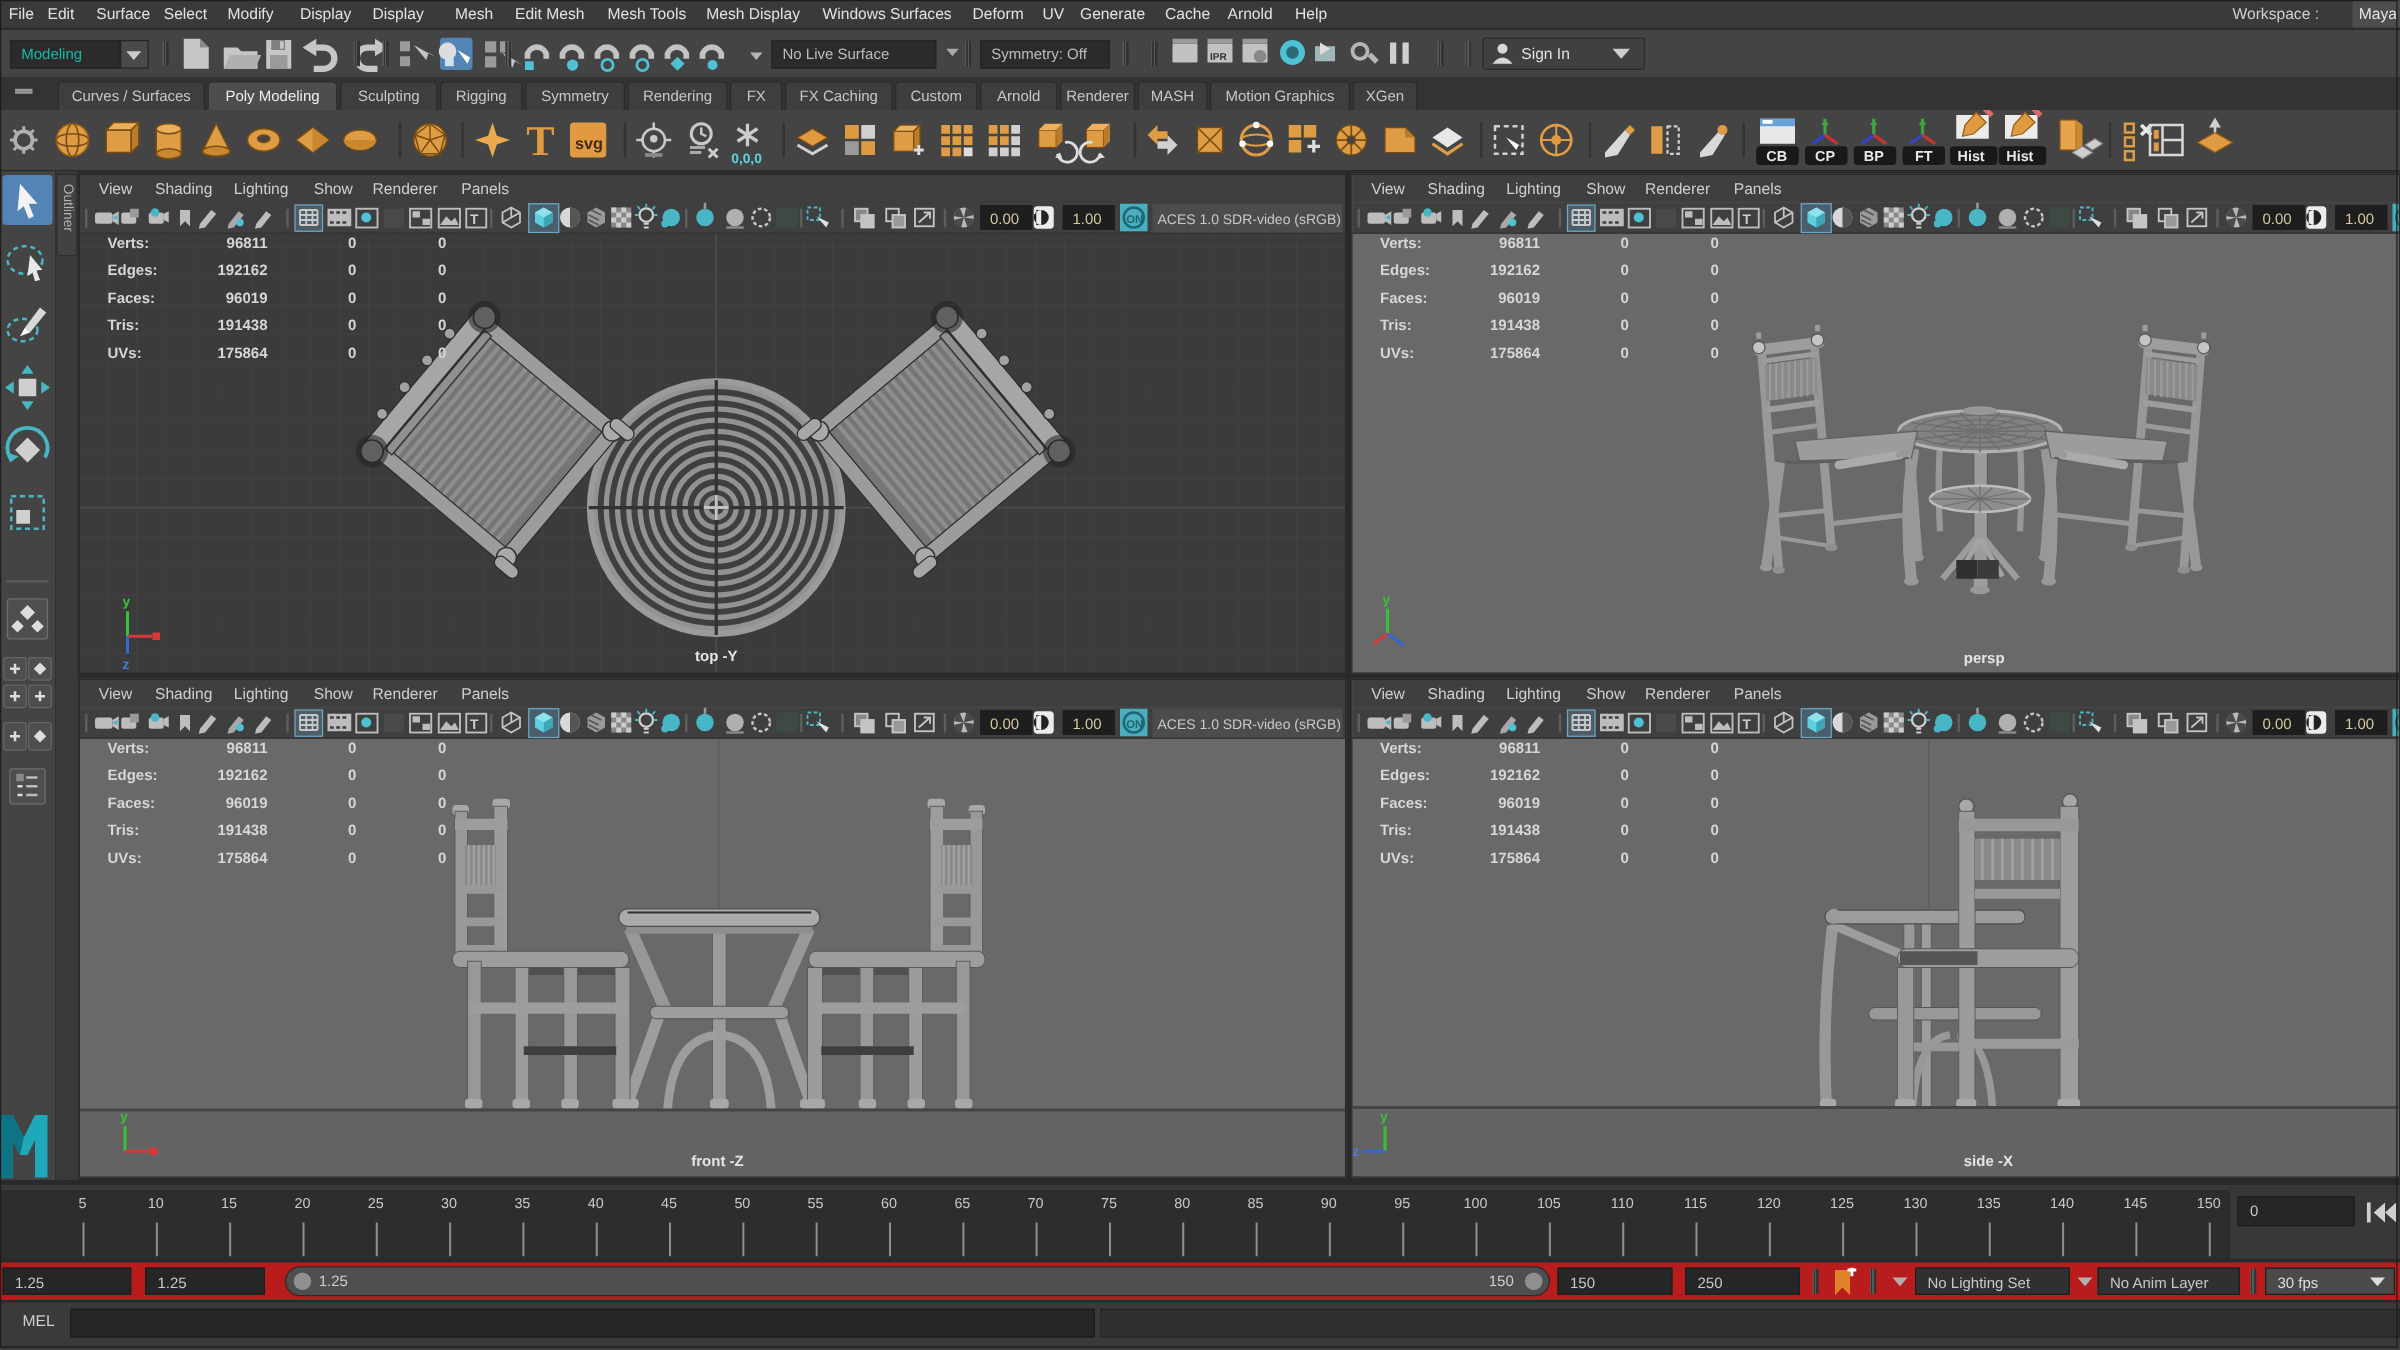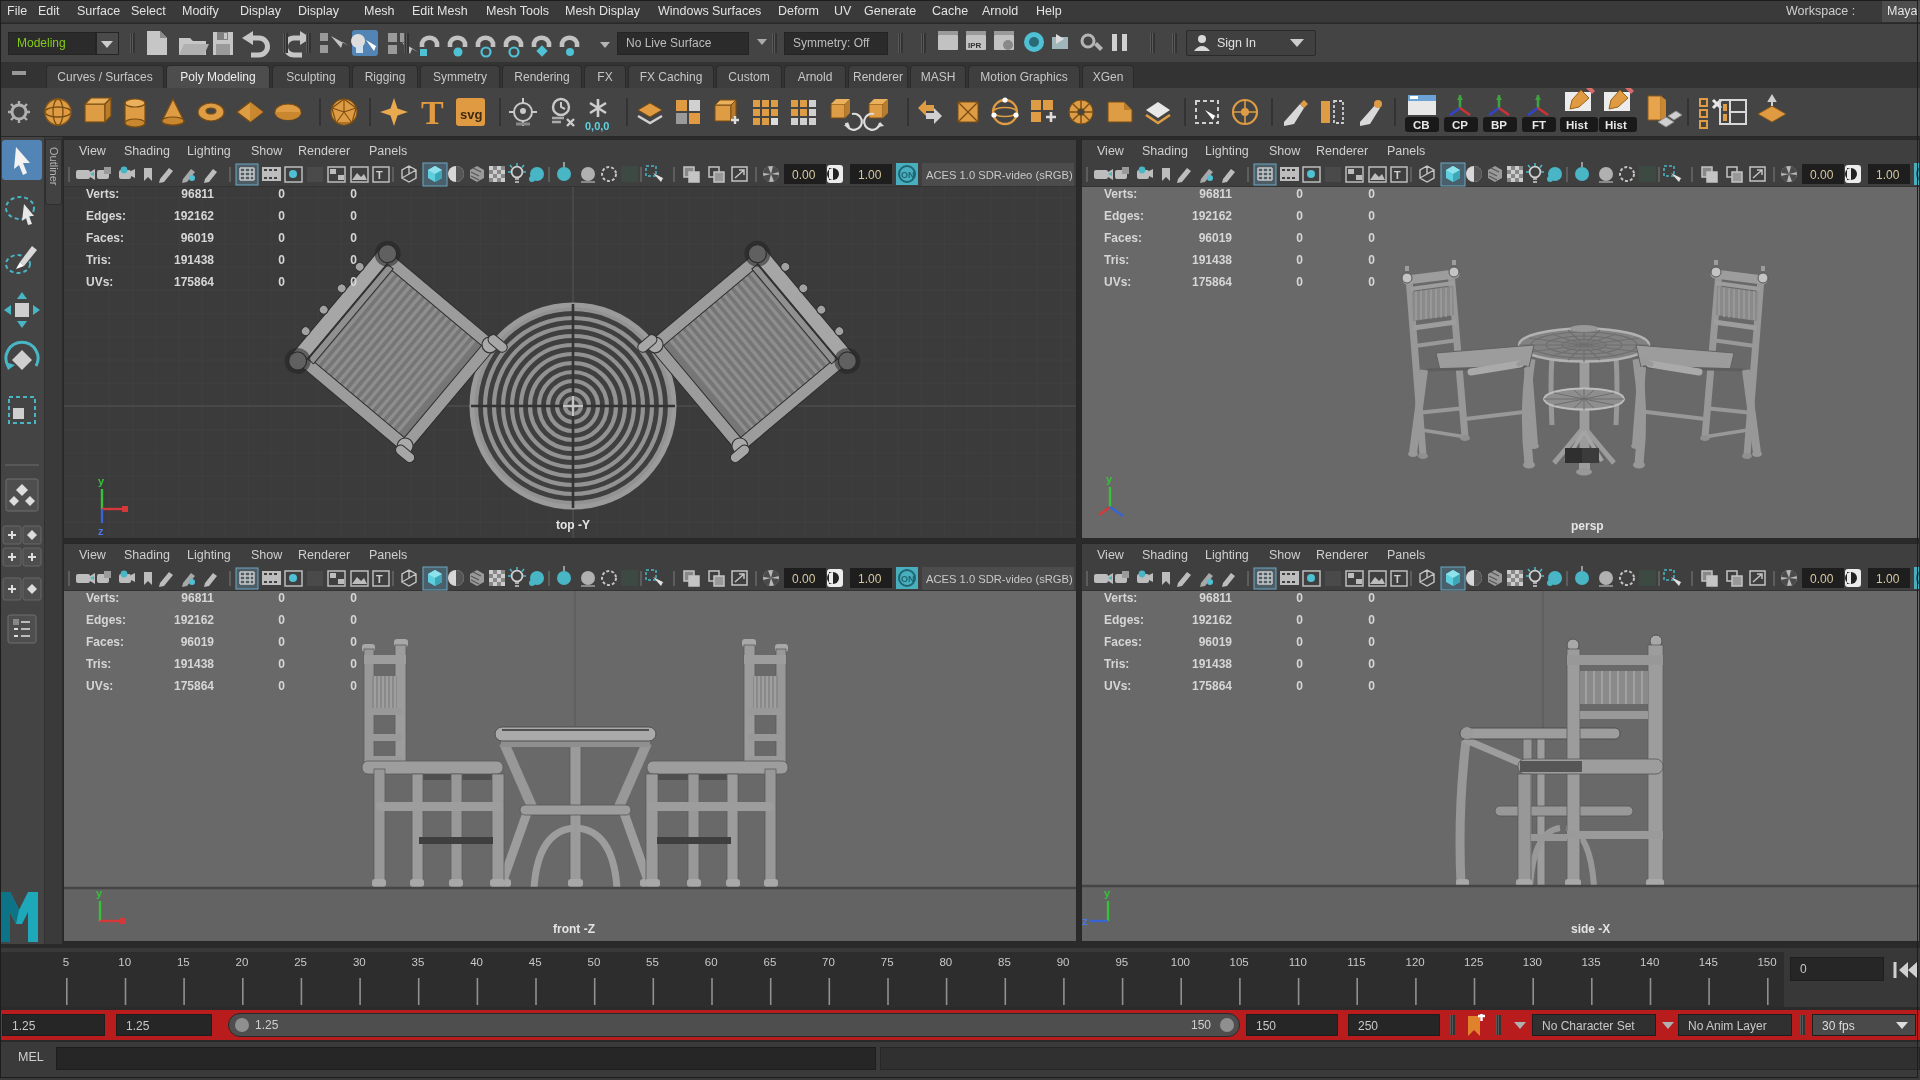--- a/index.html
+++ b/index.html
@@ -58,21 +58,21 @@
 <span style="left:864px">Generate</span>
     <span style="left:932px">Cache</span>
     <span style="left:982px">Arnold</span>
 <span style="left:1036px">Help</span>
 <span style="left:1786px;color:#cfcfcf">Workspace :</span>
 <div class="abs" style="left:1882px;top:1px;width:38px;height:21px;background:#4d4d4d;color:#e4e4e4;font-size:12.5px;line-height:21px;padding-left:5px">Maya Cla</div>
 </div>
 
 <div id="statusbar">
 
- <div class="field" style="left:8px;top:8px;width:88px;height:23px;color:#84cc16">Modeling</div>
+ <div class="field" style="left:8px;top:8px;width:88px;height:23px;color:#14b8a6">Modeling</div>
  <div class="abs" style="left:96px;top:8px;width:23px;height:23px;background:#4a4a4a;border:1px solid #242424"></div>
  <div class="abs" style="left:101px;top:17px;width:0;height:0;border:6px solid transparent;border-top:7px solid #ccc"></div>
  <div class="grip" style="left:130px"></div>
 
  <svg class="abs" style="left:142px;top:4px" width="175" height="30" viewBox="0 0 175 30">
   <path d="M5 3 h13 l7 7 v17 h-20 z" fill="#c6c6c6"></path>
       <path d="M18 3 l7 7 h-7 z" fill="#8a8a8a"></path>
   <path d="M37 10 h11 l3 3 h13 v14 h-27 z" fill="#c6c6c6"></path>
       <path d="M37 27 l5 -11 h25 l-5 11 z" fill="#b0b0b0"></path>
   <path d="M71 4 h20 v23 h-20 z" fill="#c6c6c6"></path>
@@ -1203,21 +1203,21 @@
  </div>
  <div class="tfield" style="left:1246px;top:4px;width:92px;height:22px">150</div>
  <div class="tfield" style="left:1348px;top:4px;width:92px;height:22px">250</div>
  <div class="grip" style="left:1450px;top:5px"></div>
  <svg class="abs" style="left:1464px;top:4px" width="24" height="24" viewBox="0 0 24 24">
       <path d="M4 2 h12 v20 l-6 -6 l-6 6 z" fill="#e0822c"></path>
       <path d="M14 2 h7 M17.5 0 v7" stroke="#fff" stroke-width="2.4"></path>
     </svg>
  <div class="grip" style="left:1496px;top:5px"></div>
  <div class="abs" style="left:1514px;top:12px;width:0;height:0;border:6px solid transparent;border-top:7px solid #b0b0b0"></div>
- <div class="tfield" style="left:1532px;top:4px;width:124px;height:22px;background:#303030">No Character Set</div>
+ <div class="tfield" style="left:1532px;top:4px;width:124px;height:22px;background:#303030">No Lighting Set</div>
  <div class="abs" style="left:1662px;top:12px;width:0;height:0;border:6px solid transparent;border-top:7px solid #b0b0b0"></div>
  <div class="tfield" style="left:1678px;top:4px;width:114px;height:22px;background:#303030">No Anim Layer</div>
  <div class="grip" style="left:1800px;top:5px"></div>
  <div class="tfield" style="left:1812px;top:4px;width:104px;height:22px;background:#4a4a4a;color:#dedede">30 fps</div>
  <div class="abs" style="left:1896px;top:12px;width:0;height:0;border:6px solid transparent;border-top:7px solid #ddd"></div>
 </div>
 <div id="cmdline">
 <span class="abs" style="left:18px;top:8px;font-size:12.5px;color:#cfcfcf">MEL</span>
 <div class="abs" style="left:56px;top:5px;width:820px;height:23px;background:#262626;border:1px solid #1d1d1d"></div>
 <div class="abs" style="left:880px;top:5px;width:1040px;height:23px;background:#303030;border:1px solid #262626"></div>

